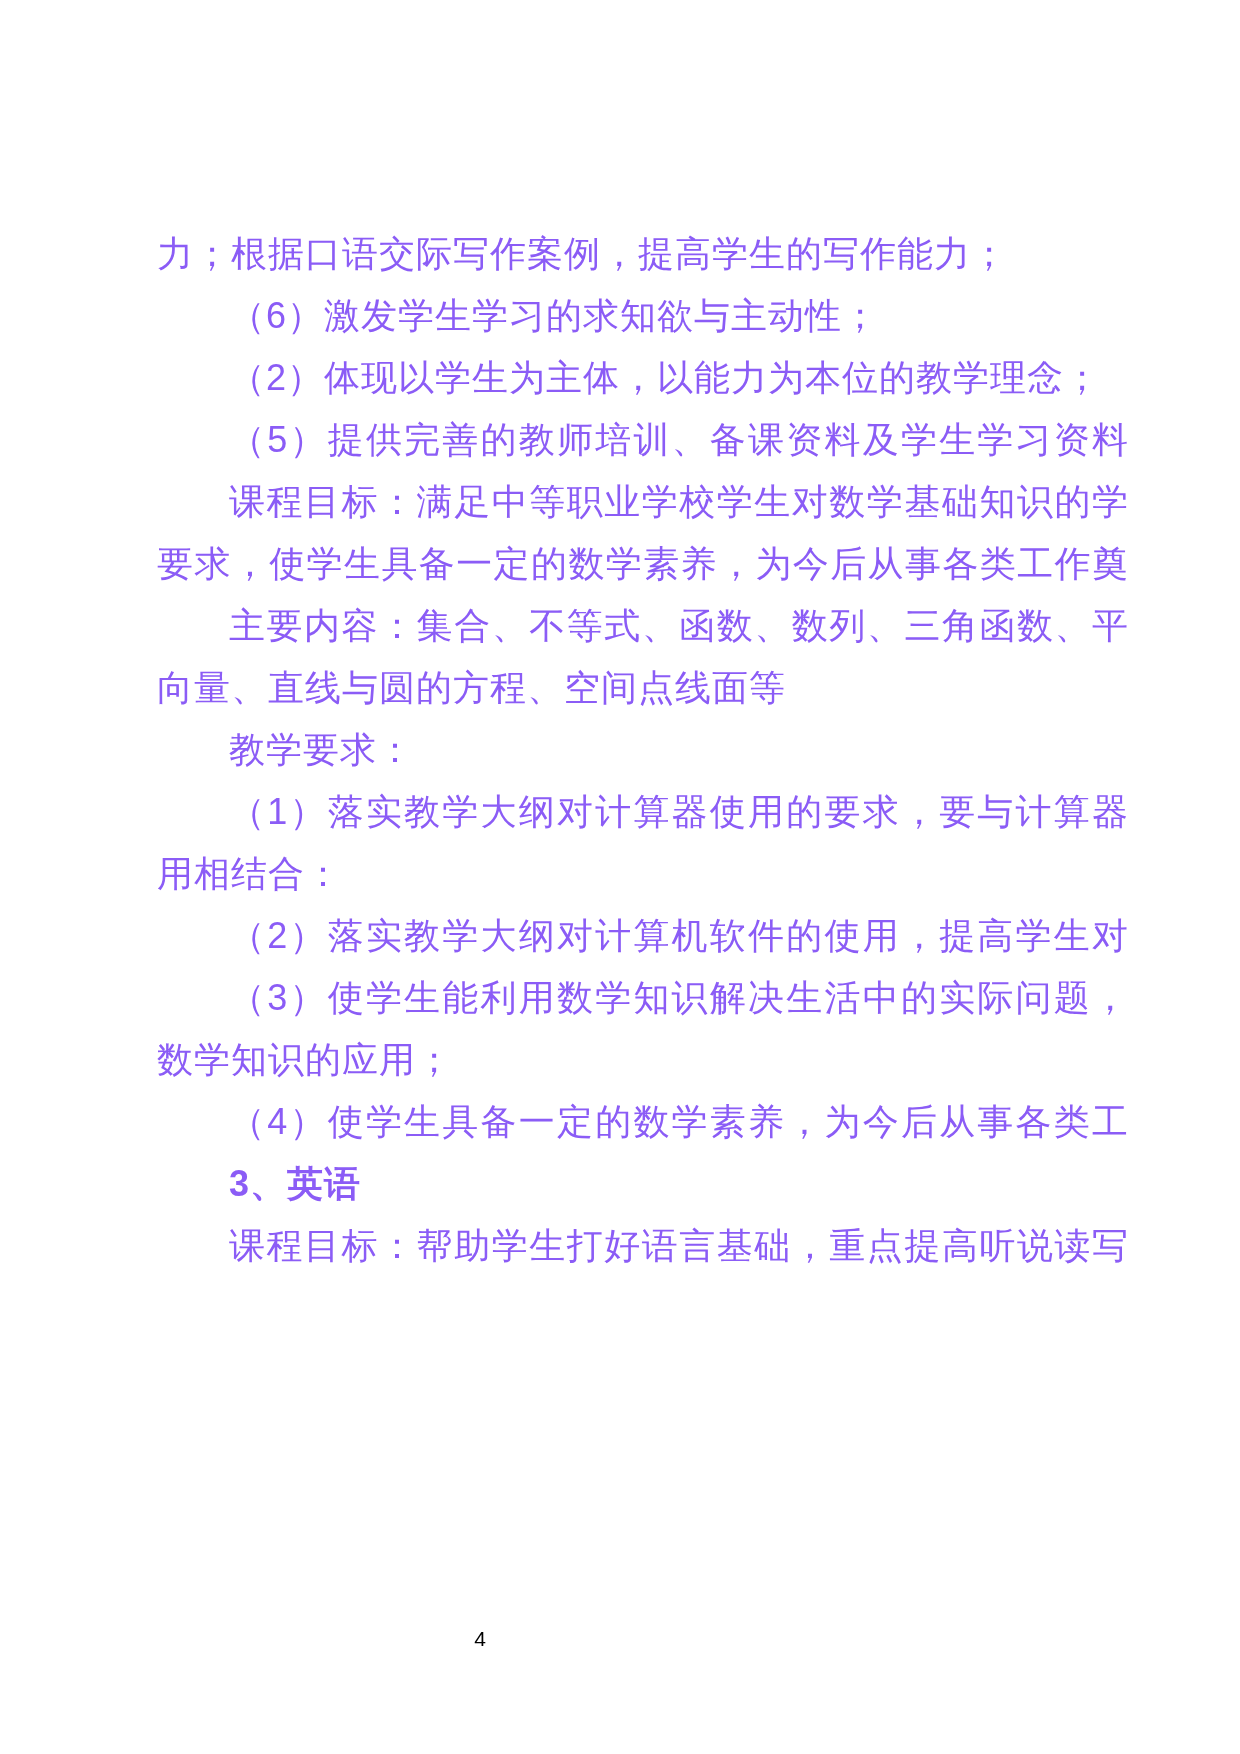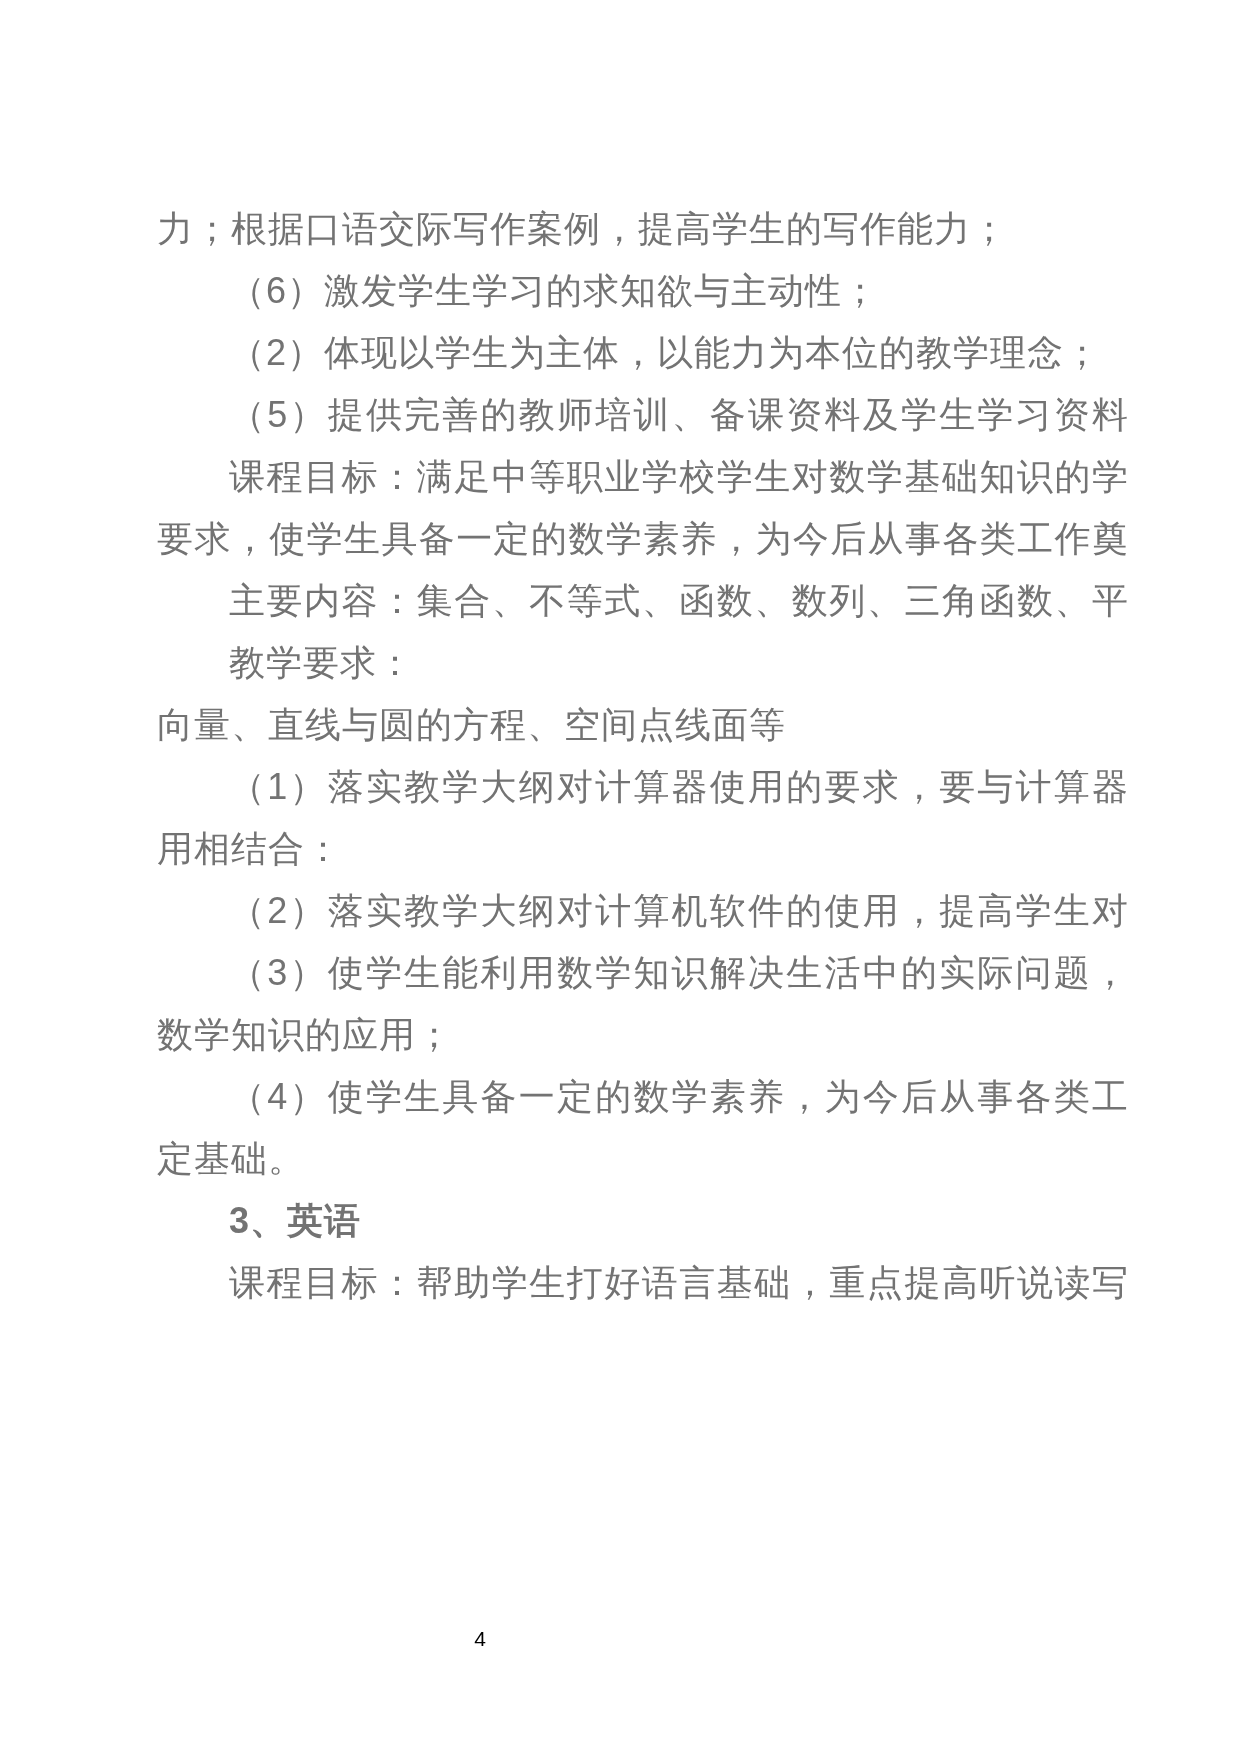--- a/index.html
+++ b/index.html
@@ -12,25 +12,25 @@
     width: 1240px;
     height: 1754px;
     background: #ffffff;
     overflow: hidden;
     font-family: "Liberation Sans", "DejaVu Sans", sans-serif;
     color: #000000;
   }
   .text-block {
     position: absolute;
     left: 157px;
-    top: 198px;
+    top: 223px;
     width: 972px;
     font-size: 36px;
     line-height: 62px;
-    color: #737373;
+    color: #8b5cf6;
   }
   .line {
     height: 62px;
     overflow: hidden;
     text-align: justify;
     text-align-last: left;
     letter-spacing: 1px;
   }
   .line.j {
     
@@ -58,28 +58,27 @@
 
 <div class="page">
   <div class="text-block">
       <div class="line">力；根据口语交际写作案例，提高学生的写作能力；</div>
       <div class="line indent">（6）激发学生学习的求知欲与主动性；</div>
       <div class="line indent">（2）体现以学生为主体，以能力为本位的教学理念；</div>
       <div class="line indent j">（5）提供完善的教师培训、备课资料及学生学习资料并按</div>
       <div class="line indent j">课程目标：满足中等职业学校学生对数学基础知识的学习</div>
       <div class="line j">要求，使学生具备一定的数学素养，为今后从事各类工作奠定</div>
       <div class="line indent j">主要内容：集合、不等式、函数、数列、三角函数、平面</div>
+      <div class="line">向量、直线与圆的方程、空间点线面等</div>
       <div class="line indent">教学要求：</div>
-      <div class="line">向量、直线与圆的方程、空间点线面等</div>
       <div class="line indent j">（1）落实教学大纲对计算器使用的要求，要与计算器的使</div>
       <div class="line">用相结合：</div>
       <div class="line indent j">（2）落实教学大纲对计算机软件的使用，提高学生对数学</div>
       <div class="line indent j">（3）使学生能利用数学知识解决生活中的实际问题，体验</div>
       <div class="line">数学知识的应用；</div>
       <div class="line indent j">（4）使学生具备一定的数学素养，为今后从事各类工作奠</div>
-      <div class="line">定基础。</div>
       <div class="line indent bold">3、英语</div>
       <div class="line indent j">课程目标：帮助学生打好语言基础，重点提高听说读写等</div>
     </div>
   <div class="footer">
     <span>4</span>
   </div>
 </div>
 
 </body></html>

